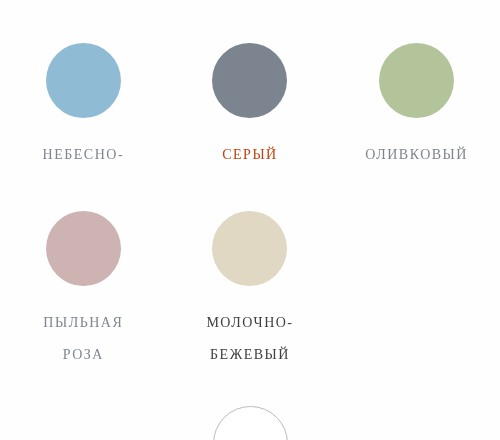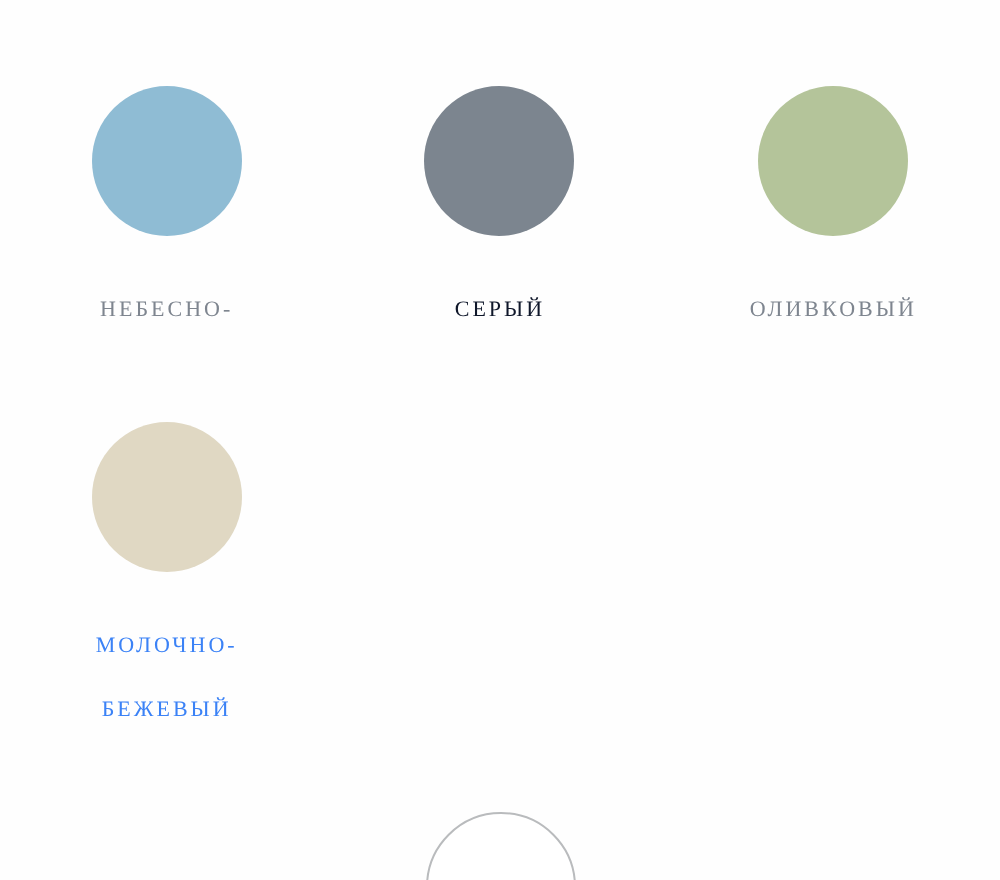--- a/index.html
+++ b/index.html
@@ -91,21 +91,21 @@
         #dda877 52%,
         #c07e51 68%,
         #dba878 84%,
         #c5835a 100%);
   }
 
   .labels {
     margin-top: 13px;
     text-align: center;
     color: #7e858f;
-    font-size: 11px;
+    font-size: 14px;
     line-height: 16px;
     letter-spacing: 1.5px;
     text-transform: uppercase;
     white-space: pre-line;
   }
 
   .labels .line {
     display: block;
   }
 </style>
@@ -122,45 +122,54 @@
       </div>
       <div class="labels" style="color: rgb(126, 133, 143);">
         <span class="line">НЕБЕСНО-</span>
       </div>
     </div>
 
     <div class="swatch row1">
       <div class="disc-wrap">
         <span class="disc" style="background: rgb(124, 133, 143);"></span>
       </div>
-      <div class="labels" style="color: #0f172a; text-align: center;">
+      <div class="labels" style="color: #c2410c; text-align: center;">
         <span class="line">СЕРЫЙ</span>
       </div>
     </div>
 
     <div class="swatch row1">
       <div class="disc-wrap">
         <span class="disc" style="background: rgb(180, 196, 154);"></span>
       </div>
       <div class="labels" style="color: rgb(126, 133, 143);">
         <span class="line">ОЛИВКОВЫЙ</span>
       </div>
     </div>
 
   </div>
 
   <div class="swatch-grid row2">
 
 
+    <div class="swatch row2">
+      <div class="disc-wrap">
+        <span class="disc" style="background: rgb(205, 179, 178);"></span>
+      </div>
+      <div class="labels" style="color: rgb(126, 133, 143);">
+        <span class="line">ПЫЛЬНАЯ</span>
+        <span class="line">РОЗА</span>
+      </div>
+    </div>
 
     <div class="swatch row2">
       <div class="disc-wrap">
         <span class="disc" style="background: rgb(224, 216, 195);"></span>
       </div>
-      <div class="labels" style="color: #3b82f6;">
+      <div class="labels" style="color: #404040;">
         <span class="line">МОЛОЧНО-</span>
         <span class="line">БЕЖЕВЫЙ</span>
       </div>
     </div>
 
   </div>
 
   <div class="row3">
 
     <div class="swatch">

